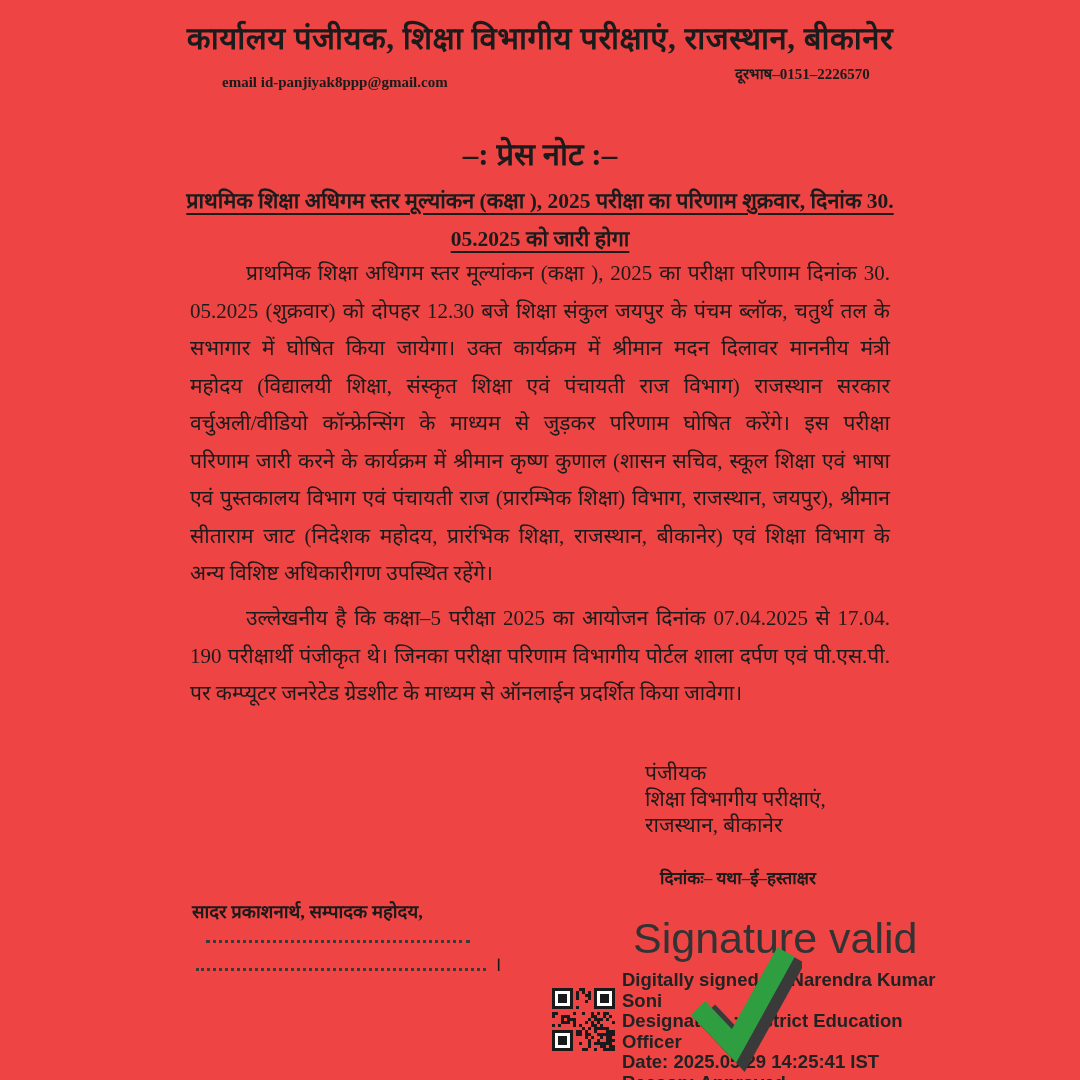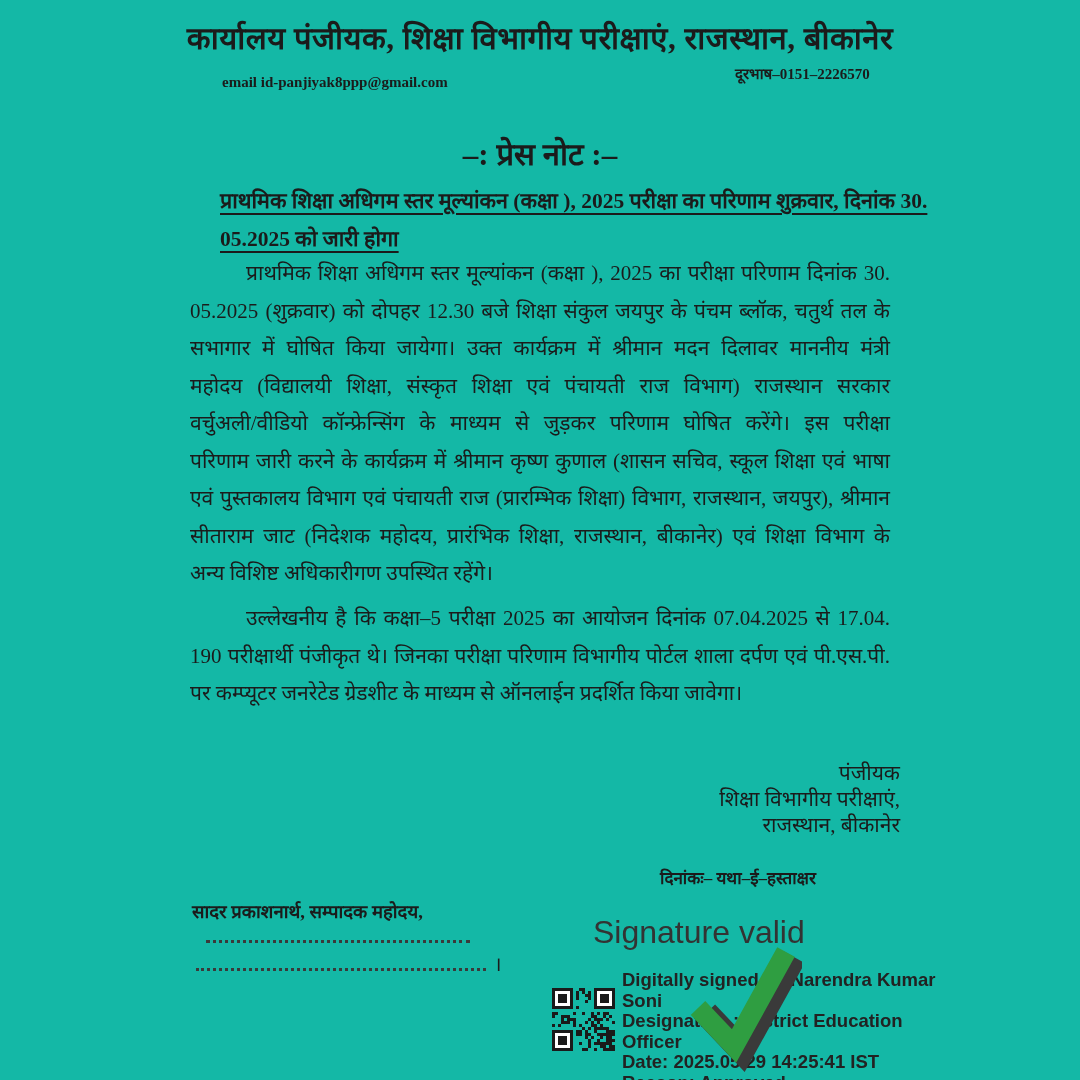--- a/index.html
+++ b/index.html
@@ -1,55 +1,55 @@
 <!DOCTYPE html>
 <html><head>
 <meta charset="utf-8">
 <style>
   html,body{margin:0;padding:0;}
   body{
     width:1080px;height:1080px;background:#f4f4f4;
     font-family:"Liberation Serif","DejaVu Sans",serif;
     color:#1b1b1b;
   }
-  .page{position:relative;width:1080px;height:1080px;background:#14b8a6;overflow:hidden;}
+  .page{position:relative;width:1080px;height:1080px;background:#ef4444;overflow:hidden;}
 
   .office-title{position:absolute;top:16px;left:0;width:100%;text-align:center;
     font-size:31px;font-weight:bold;letter-spacing:0.5px;}
   .office-email{position:absolute;top:66px;left:222px;font-size:15px;font-weight:bold;margin-top:8px;}
   .office-phone{position:absolute;top:63px;left:735px;font-size:15px;font-weight:bold;}
 
   .press-note-label{position:absolute;top:132px;left:0;width:100%;text-align:center;
     font-size:31px;font-weight:bold;}
 
-  .headline{position:absolute;top:182px;left:180px;width:720px;
-    font-size:21.5px;font-weight:bold;line-height:38px;margin-left:40px;}
+  .headline{position:absolute;top:182px;left:180px;width:720px;text-align:center;
+    font-size:21.5px;font-weight:bold;line-height:38px;}
   .headline .u{text-decoration:underline;text-decoration-thickness:2px;text-underline-offset:5px;}
 
   .para{position:absolute;left:190px;width:700px;font-size:21px;}
   .para1{top:255px;}
   .para2{top:600px;}
   .line{height:37.5px;line-height:37.5px;white-space:nowrap;overflow:visible;
     text-align:justify;text-align-last:justify;}
   .line.first{padding-left:56px;}
   .line.last{text-align-last:left;}
 
-  .signatory{position:absolute;top:760px;left:645px;width:255px;text-align:right;
+  .signatory{position:absolute;top:760px;left:645px;width:255px;text-align:left;
     font-size:21px;line-height:26px;}
 
   .ref-number{position:absolute;top:866px;left:192px;font-size:17.5px;font-weight:bold;}
   .date-note{position:absolute;top:866px;left:660px;font-size:17px;font-weight:bold;}
   .publication-note{position:absolute;top:898px;left:192px;font-size:18.5px;font-weight:bold;}
 
   .dotted-line{position:absolute;border-bottom:3px dotted #3a3a3a;height:12px;}
   .dots-1{top:928px;left:206px;width:264px;}
   .dots-2{top:956px;left:196px;width:290px;}
   .end-mark{position:absolute;top:950px;left:494px;font-size:20px;}
 
-  .sig-valid{position:absolute;top:914px;left:593px;font-size:32px;color:#333333;
+  .sig-valid{position:absolute;top:914px;left:633px;font-size:43px;color:#333333;
     font-family:"Liberation Sans","DejaVu Sans",sans-serif;}
   .sig-details{position:absolute;top:970px;left:622px;width:330px;
     font-family:"Liberation Sans","DejaVu Sans",sans-serif;
     font-size:18.5px;line-height:20.5px;color:#222222;font-weight:bold;}
   .qr{position:absolute;top:988px;left:552px;width:63px;height:63px;}
   .check{position:absolute;top:942px;left:684px;width:118px;height:132px;}
 </style>
 </head>
 <body>
 

